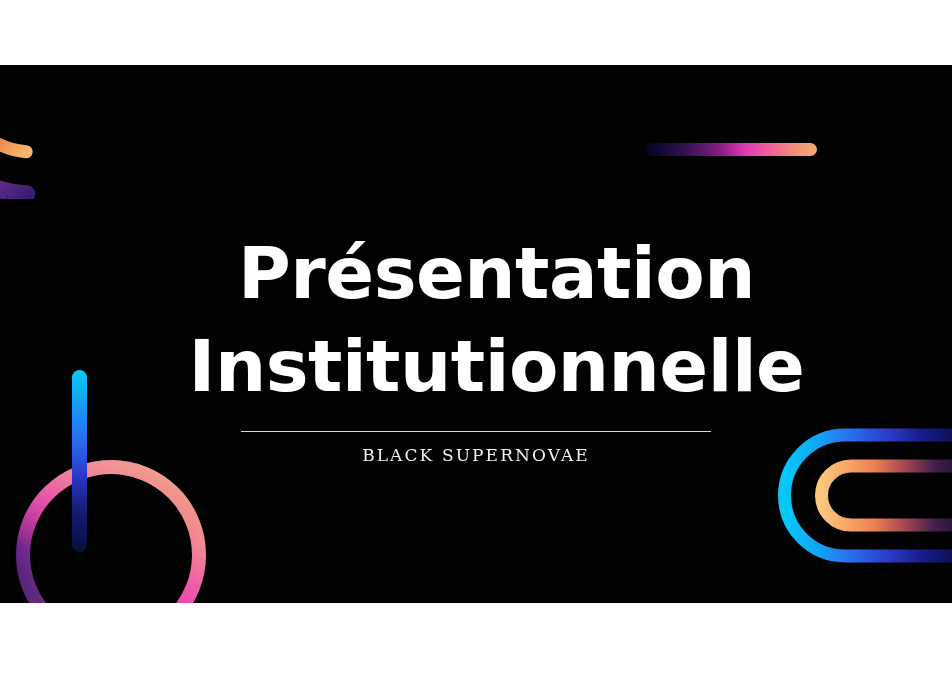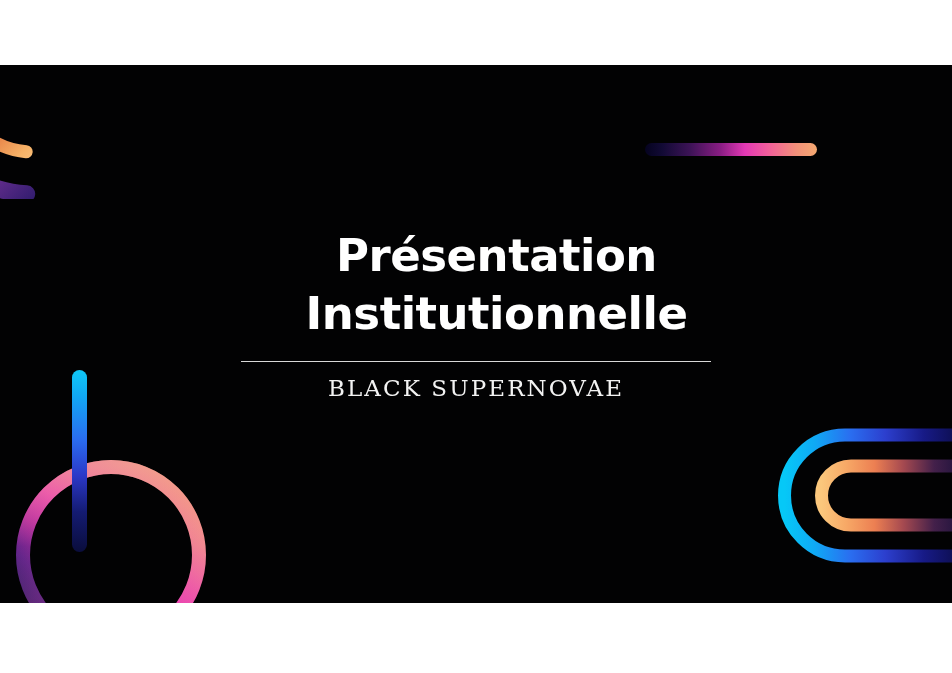--- a/index.html
+++ b/index.html
@@ -115,40 +115,40 @@
     width: 952px;
     text-align: center;
     z-index: 5;
   }
 
   .title {
     margin: 0;
     color: #ffffff;
     font-family: "DejaVu Sans", sans-serif;
     font-weight: bold;
-    font-size: 45px;
+    font-size: 72px;
     line-height: 1.29;
     letter-spacing: -0.5px;
     white-space: pre-line;
     padding-left: 41px;
   }
 
   .divider {
     width: 470px;
     height: 1px;
     margin: 18px auto 0 auto;
     background: #d8d8d8;
   }
 
   .subtitle {
     margin: 13px 0 0 0;
     color: #f2f2f2;
     font-family: "DejaVu Serif", serif;
     font-weight: normal;
-    font-size: 23px;
+    font-size: 17px;
     letter-spacing: 2.1px;
   }
 </style>
 </head>
 <body>
 
 <div class="page">
 
   <div class="slide">
 

